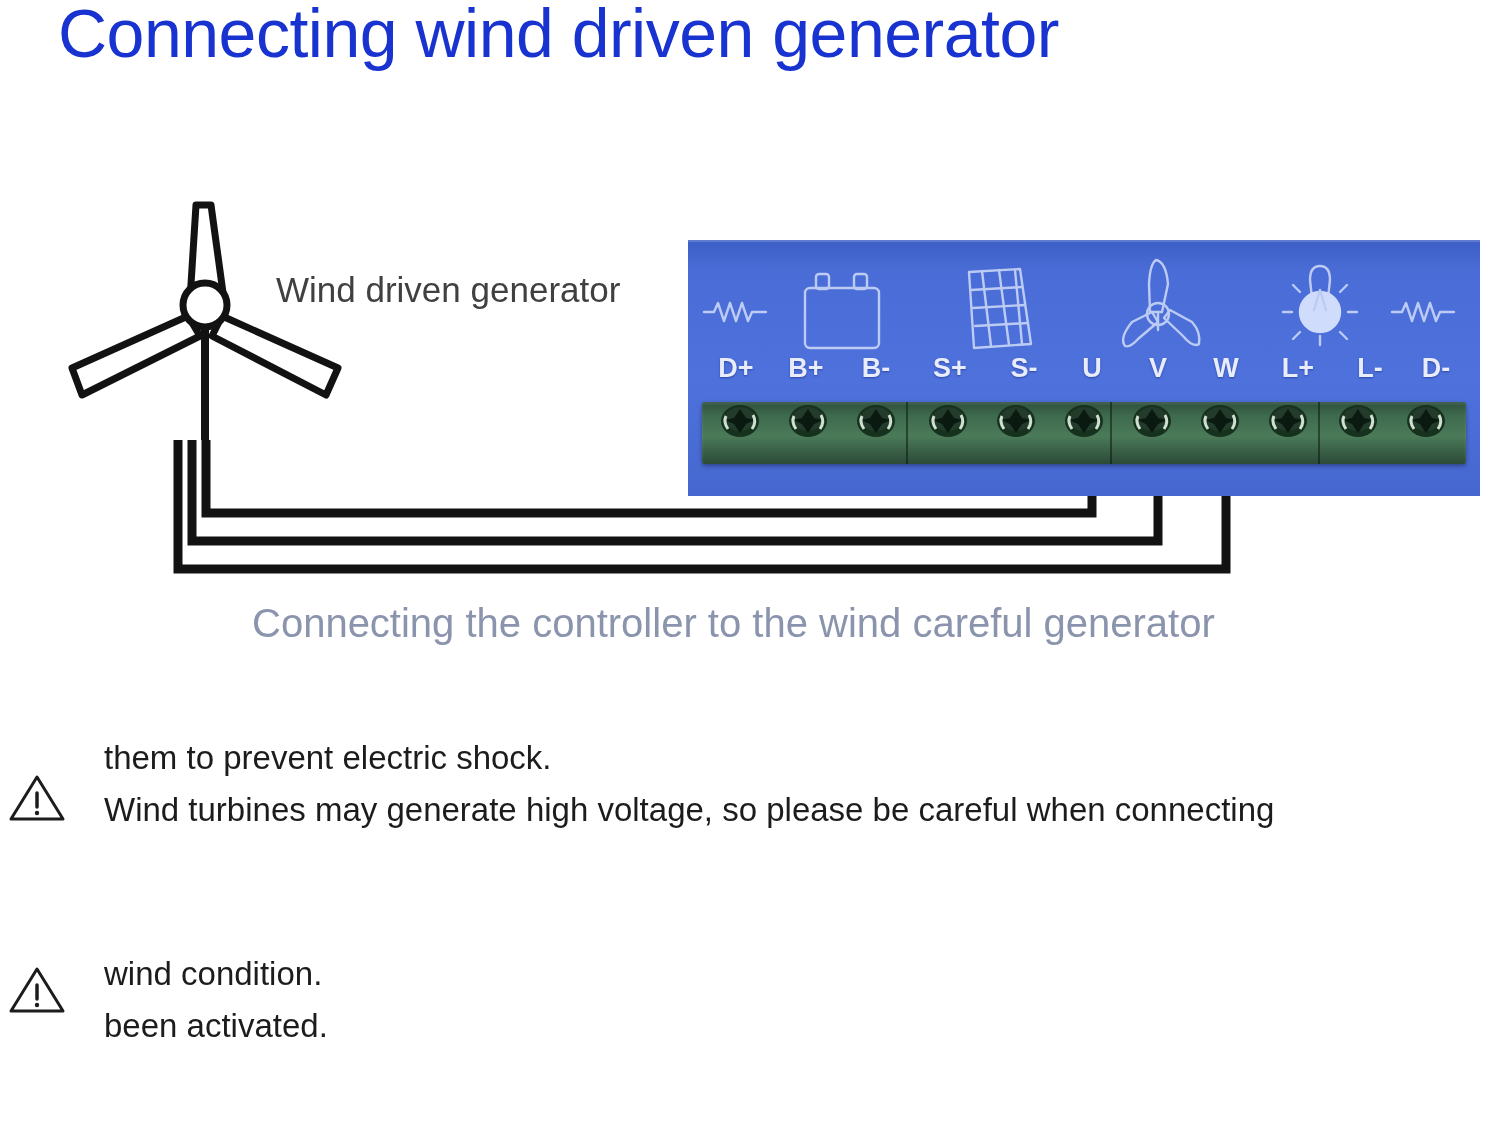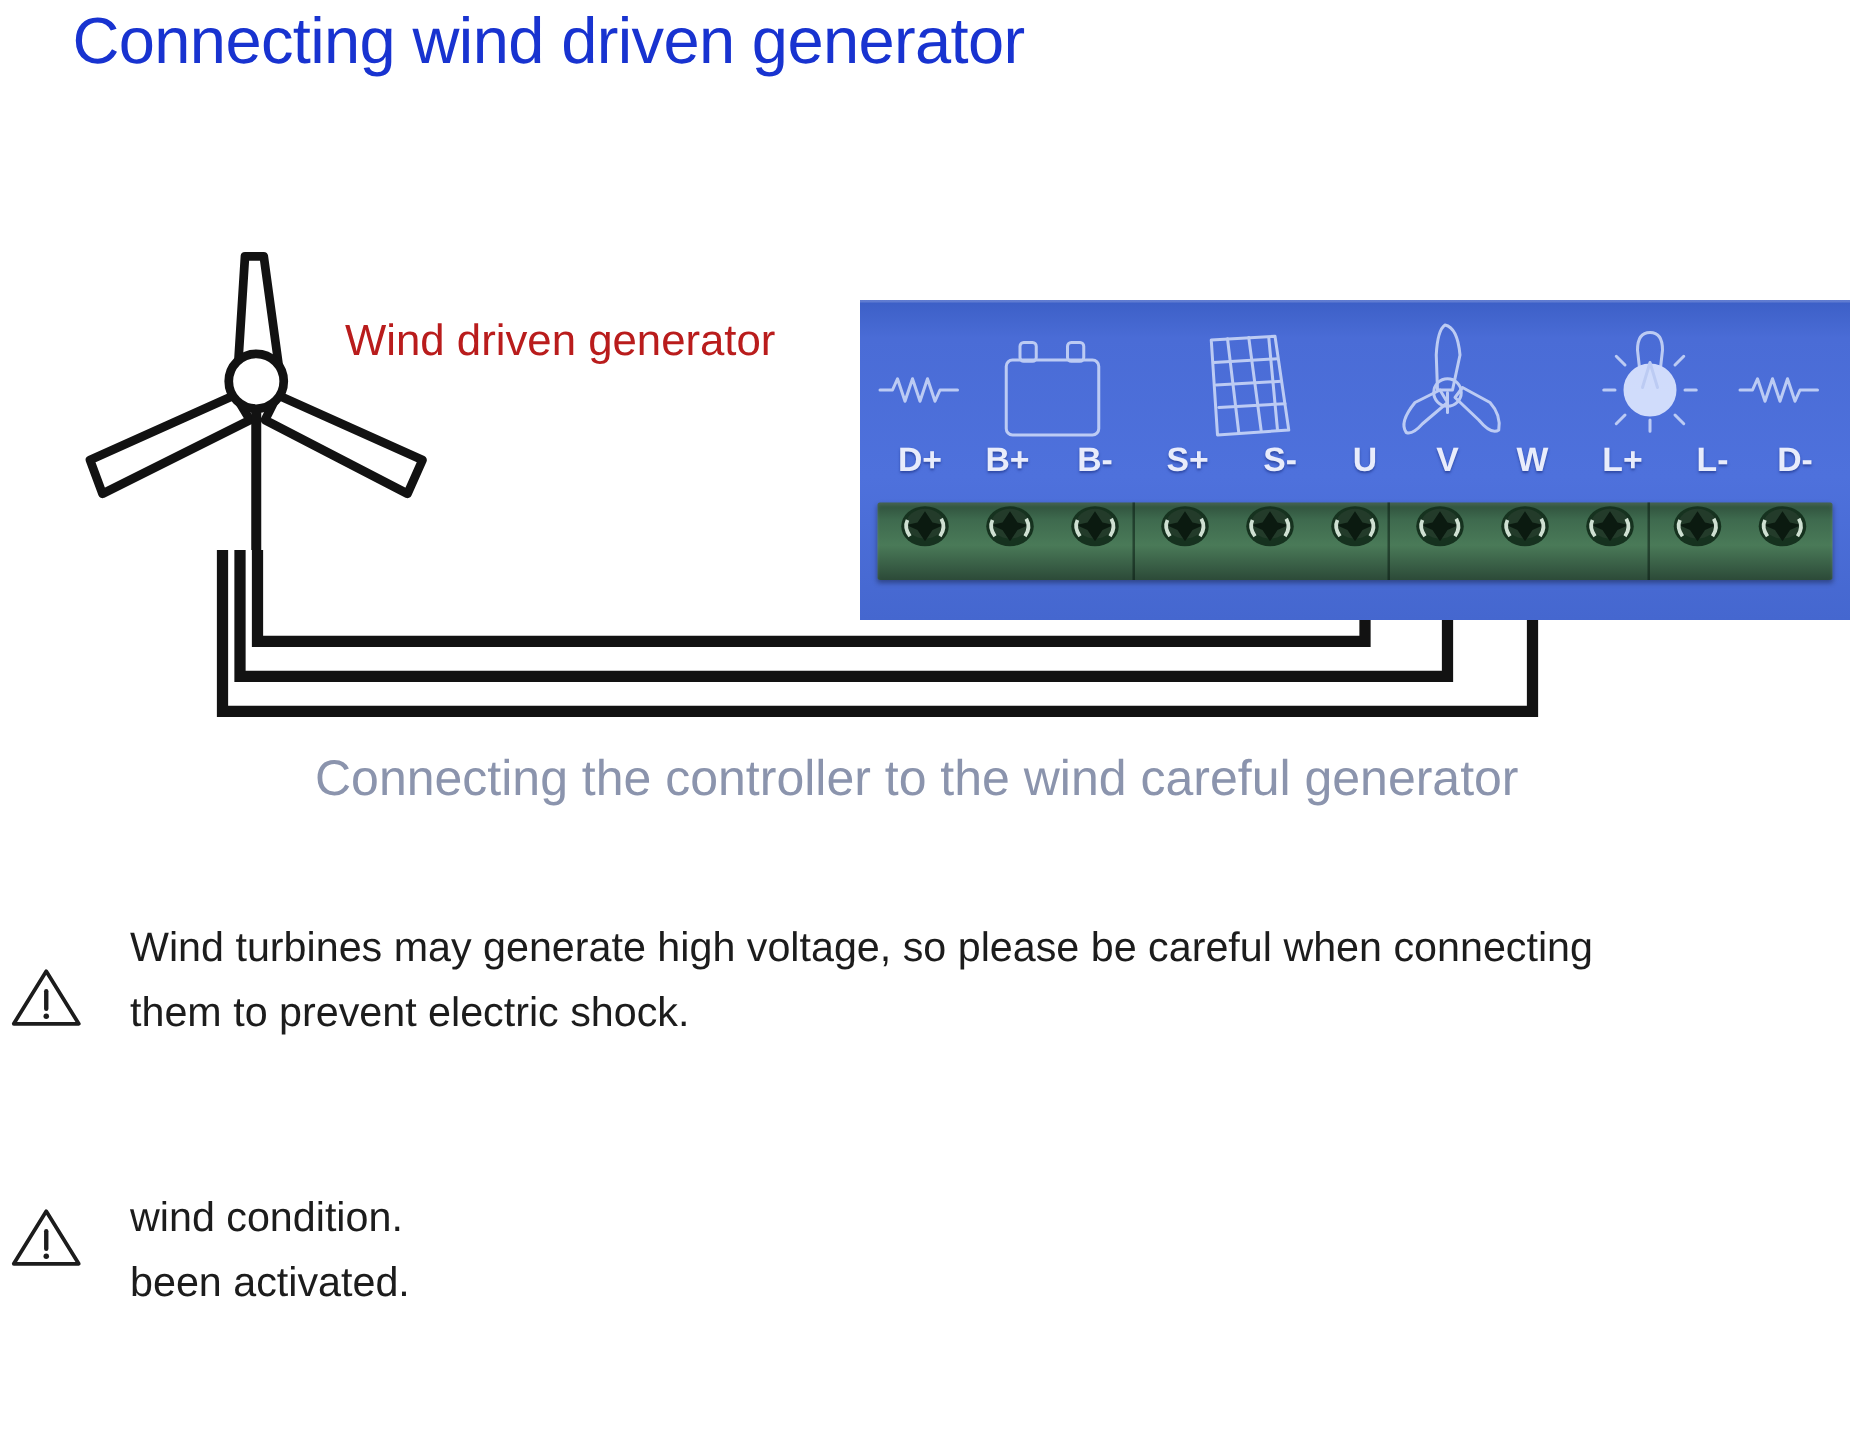--- a/index.html
+++ b/index.html
@@ -14,45 +14,45 @@
     overflow: hidden;
     font-family: "Liberation Sans", sans-serif;
     color: #1a1a1a;
   }
 
   
   #page-title {
     position: absolute;
     left: 58px;
     top: 4px;
-    font-size: 52px;
+    font-size: 68px;
     line-height: 58px;
     font-weight: 400;
     color: #1833d0;
     letter-spacing: -0.5px;
     white-space: nowrap;
   }
 
   
   #diagram {
     position: absolute;
     left: 0;
     top: 0;
     width: 1500px;
     height: 700px;
   }
 
   
   #generator-label {
     position: absolute;
     left: 276px;
-    top: 252px;
+    top: 269px;
     font-size: 35px;
     line-height: 42px;
-    color: #b91c1c;
+    color: #404040;
     white-space: nowrap;
   }
 
   
   #controller {
     position: absolute;
     left: 688px;
     top: 240px;
     width: 792px;
     height: 256px;
@@ -323,22 +323,22 @@
 
 <div id="diagram-caption">Connecting the controller to the wind careful generator</div>
 
 <div class="note" id="note-1">
   <svg class="note-icon" viewBox="0 0 58 52">
     <path d="M29 5 L55 47 L3 47 Z" fill="none" stroke="#1c1c1c" stroke-width="3" stroke-linejoin="round"></path>
     <path d="M29 21 L29 35" stroke="#1c1c1c" stroke-width="3.5" stroke-linecap="round"></path>
     <circle cx="29" cy="41" r="2.2" fill="#1c1c1c"></circle>
   </svg>
   <div class="note-text">
+    <p>them to prevent electric shock.</p>
     <p>Wind turbines may generate high voltage, so please be careful when connecting</p>
-    <p>them to prevent electric shock.</p>
   </div>
 </div>
 
 <div class="note" id="note-2">
   <svg class="note-icon" viewBox="0 0 58 52">
     <path d="M29 5 L55 47 L3 47 Z" fill="none" stroke="#1c1c1c" stroke-width="3" stroke-linejoin="round"></path>
     <path d="M29 21 L29 35" stroke="#1c1c1c" stroke-width="3.5" stroke-linecap="round"></path>
     <circle cx="29" cy="41" r="2.2" fill="#1c1c1c"></circle>
   </svg>
   <div class="note-text">

